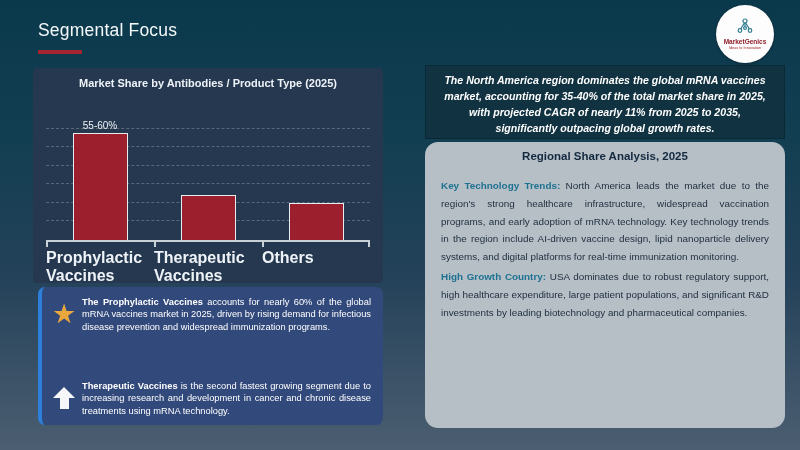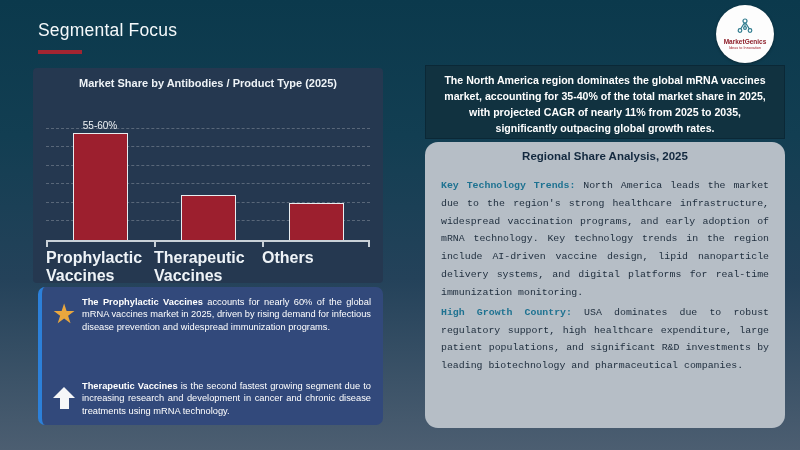--- a/index.html
+++ b/index.html
@@ -37,33 +37,33 @@
   .arrow{display:flex;flex-direction:column;align-items:center;}
   .arrow-up-tri{width:0;height:0;border-left:11px solid transparent;border-right:11px solid transparent;border-bottom:11px solid #f6f7f8;}
   .arrow-up-stem{width:9px;height:11px;background:#f6f7f8;}
   .arrow-down-stem{width:9px;height:11px;background:#f8f2f3;}
   .arrow-down-tri{width:0;height:0;border-left:11px solid transparent;border-right:11px solid transparent;border-top:11px solid #f8f2f3;}
   .insight-text{flex:1;font-size:9.3px;line-height:1.33;color:#ffffff;text-align:justify;}
   .insight-lead{font-weight:bold;}
   
   .highlight{position:absolute;left:425px;top:65px;width:360px;height:74px;box-sizing:border-box;
              background:#113240;border:1px solid #0b2836;color:#fefefe;font-weight:bold;
-             font-size:10.6px;line-height:1.5;text-align:center;padding:7px 12px;}
+             font-size:10.6px;line-height:1.5;text-align:center;padding:7px 12px;font-style:italic;}
   .regional{position:absolute;left:425px;top:142px;width:360px;height:286px;box-sizing:border-box;
             background:#b6bec6;border-radius:13px;padding:8px 16px 10px;overflow:hidden;}
   .regional-title{text-align:center;font-weight:bold;font-size:11.5px;color:#13293f;margin:0 0 8px;}
   .hchart{position:relative;height:108px;}
   .haxis{position:absolute;left:96px;top:-3px;bottom:2px;width:2px;background:#f3f4f5;}
   .htick{position:absolute;left:-5px;width:5px;height:2px;background:#f3f4f5;}
   .hrow{display:flex;align-items:center;height:34px;}
   .hlabel{width:96px;text-align:right;padding-right:15px;font-weight:bold;font-size:10.5px;color:#15293b;box-sizing:border-box;}
   .htrack{position:relative;width:203px;display:flex;align-items:center;height:100%;margin-left:2px;}
   .hbar{height:17px;background:#8f1c2a;border:1.5px solid #f3f4f5;box-sizing:border-box;}
   .hvalue{position:absolute;font-weight:bold;font-size:10.5px;color:#15293b;white-space:nowrap;}
-  .notes{margin-top:15px;font-family:Liberation Mono, monospace;}
+  .notes{margin-top:15px;}
   .note{font-size:9.9px;line-height:1.8;color:#1d2c3c;text-align:justify;margin:0 0 2px;}
   .note-lead{font-weight:bold;color:#1e7291;}
 </style>
 </head>
 <body>
 
 <div class="page">
 
   <div class="page-title">Segmental Focus</div>
   <div class="title-underline"></div>

